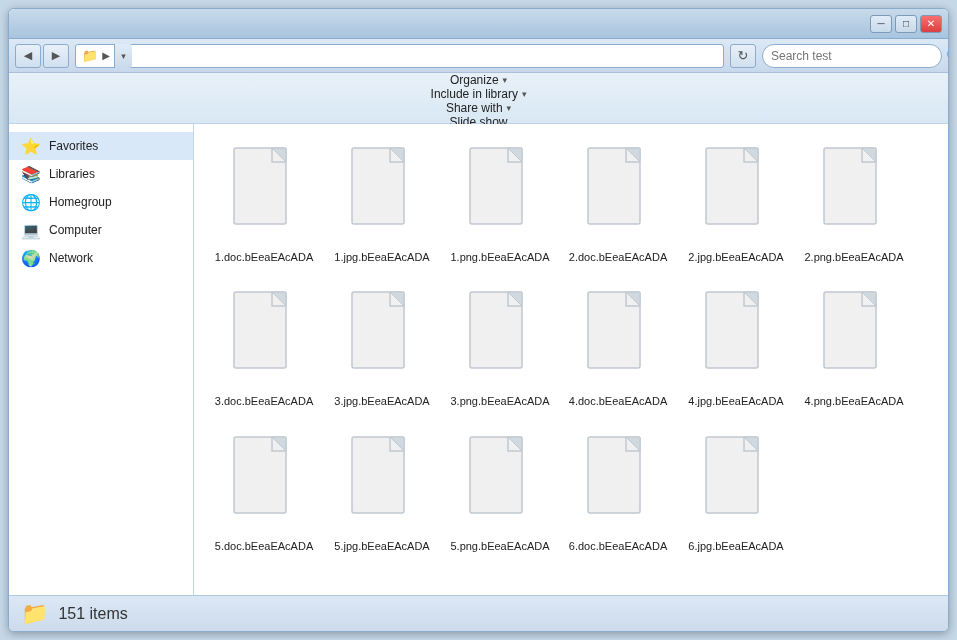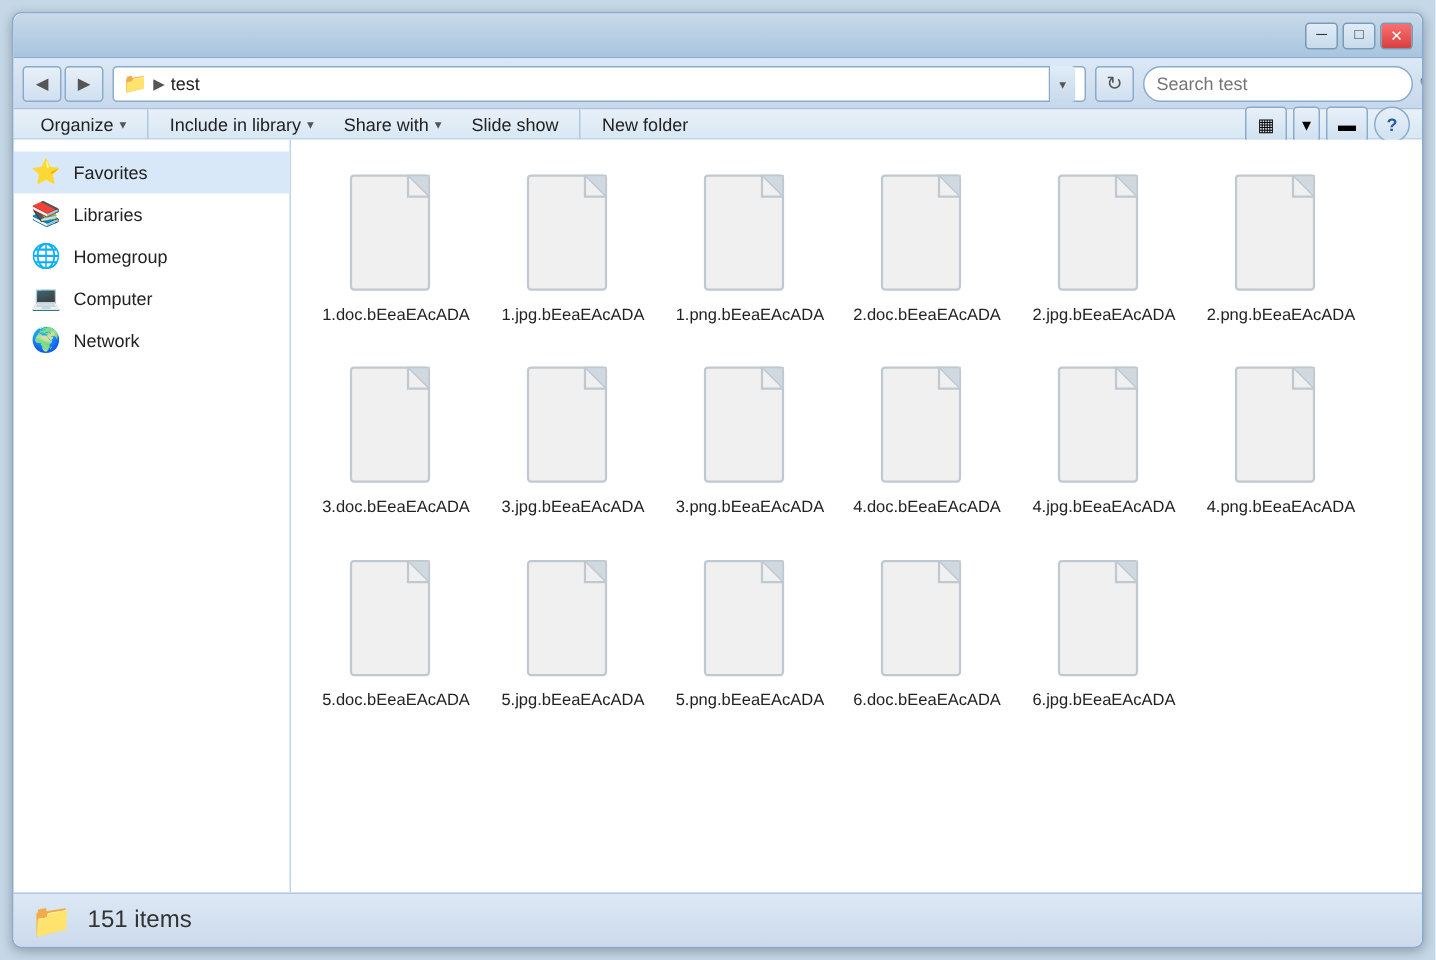--- a/index.html
+++ b/index.html
@@ -148,27 +148,28 @@
       font-size: 12px;
       color: #888;
     }
     .search-icon-btn {
       color: #888;
       font-size: 12px;
       cursor: pointer;
     }
     
     .toolbar {
-      height: 20px;
+      height: 51px;
       background: linear-gradient(to bottom, #e8f0f8, #d8e8f4);
       display: flex;
       align-items: center;
       padding: 0 8px;
       gap: 0;
       border-bottom: 1px solid #c0d4e8;
+      flex-direction: column;
     }
     .toolbar-btn {
       height: 28px;
       padding: 0 10px;
       border: none;
       background: transparent;
       cursor: pointer;
       font-size: 12px;
       color: #222;
       display: flex;
@@ -297,20 +298,21 @@
       width: 72px;
       height: 88px;
     }
     .file-name {
       font-size: 11px;
       text-align: center;
       color: #222;
       word-break: break-all;
       max-width: 108px;
       line-height: 1.3;
+      margin-top: 16px;
     }
     
     .status-bar {
       height: 36px;
       background: linear-gradient(to bottom, #dce8f5, #ccdaec);
       border-top: 1px solid #b0c8e0;
       display: flex;
       align-items: center;
       padding: 0 12px;
       gap: 10px;
@@ -342,21 +344,20 @@
   </div>
 
   <div class="address-bar">
     <div class="nav-btns">
       <div class="nav-btn">◀</div>
       <div class="nav-btn">▶</div>
     </div>
     <div class="address-path">
       <span class="address-folder-icon">📁</span>
       <span class="address-arrow">▶</span>
-      <span class="address-text">test</span>
       <span class="address-dropdown">▾</span>
     </div>
     <div class="refresh-btn">↻</div>
     <div class="search-box">
       <input class="search-input" type="text" placeholder="Search test" style="">
       <span class="search-icon-btn">🔍</span>
     </div>
   </div>
 
   <div class="toolbar">

